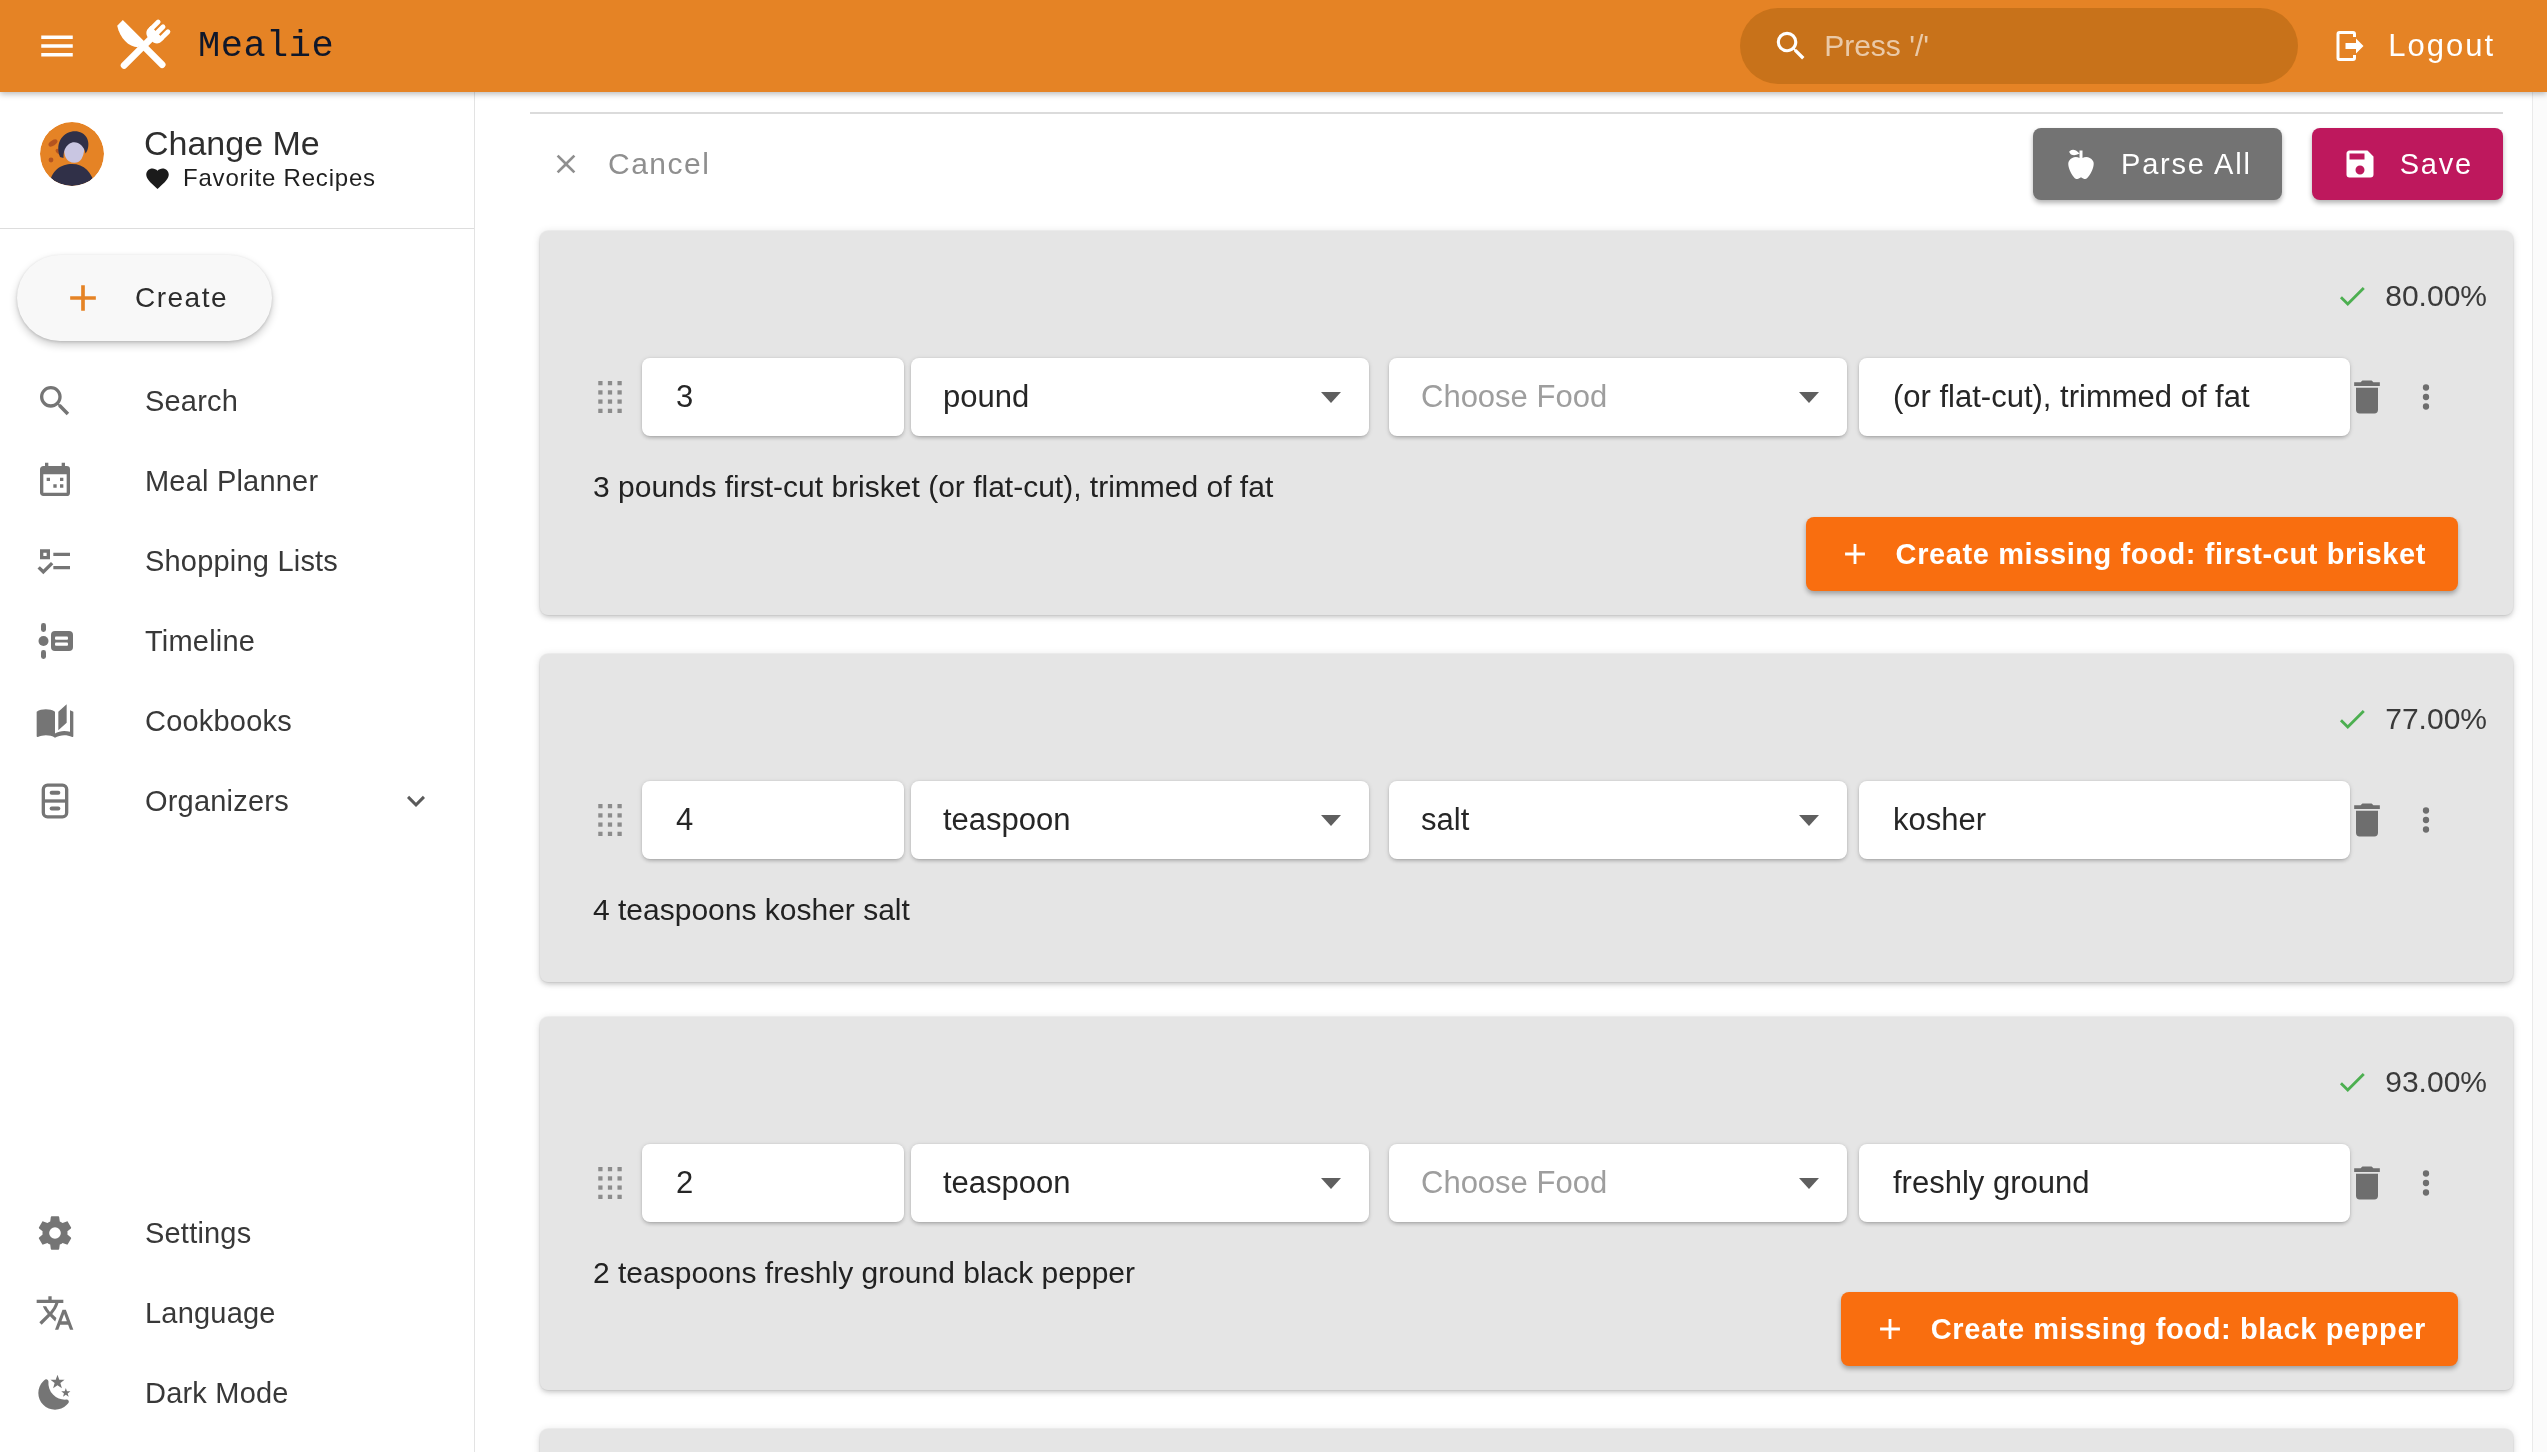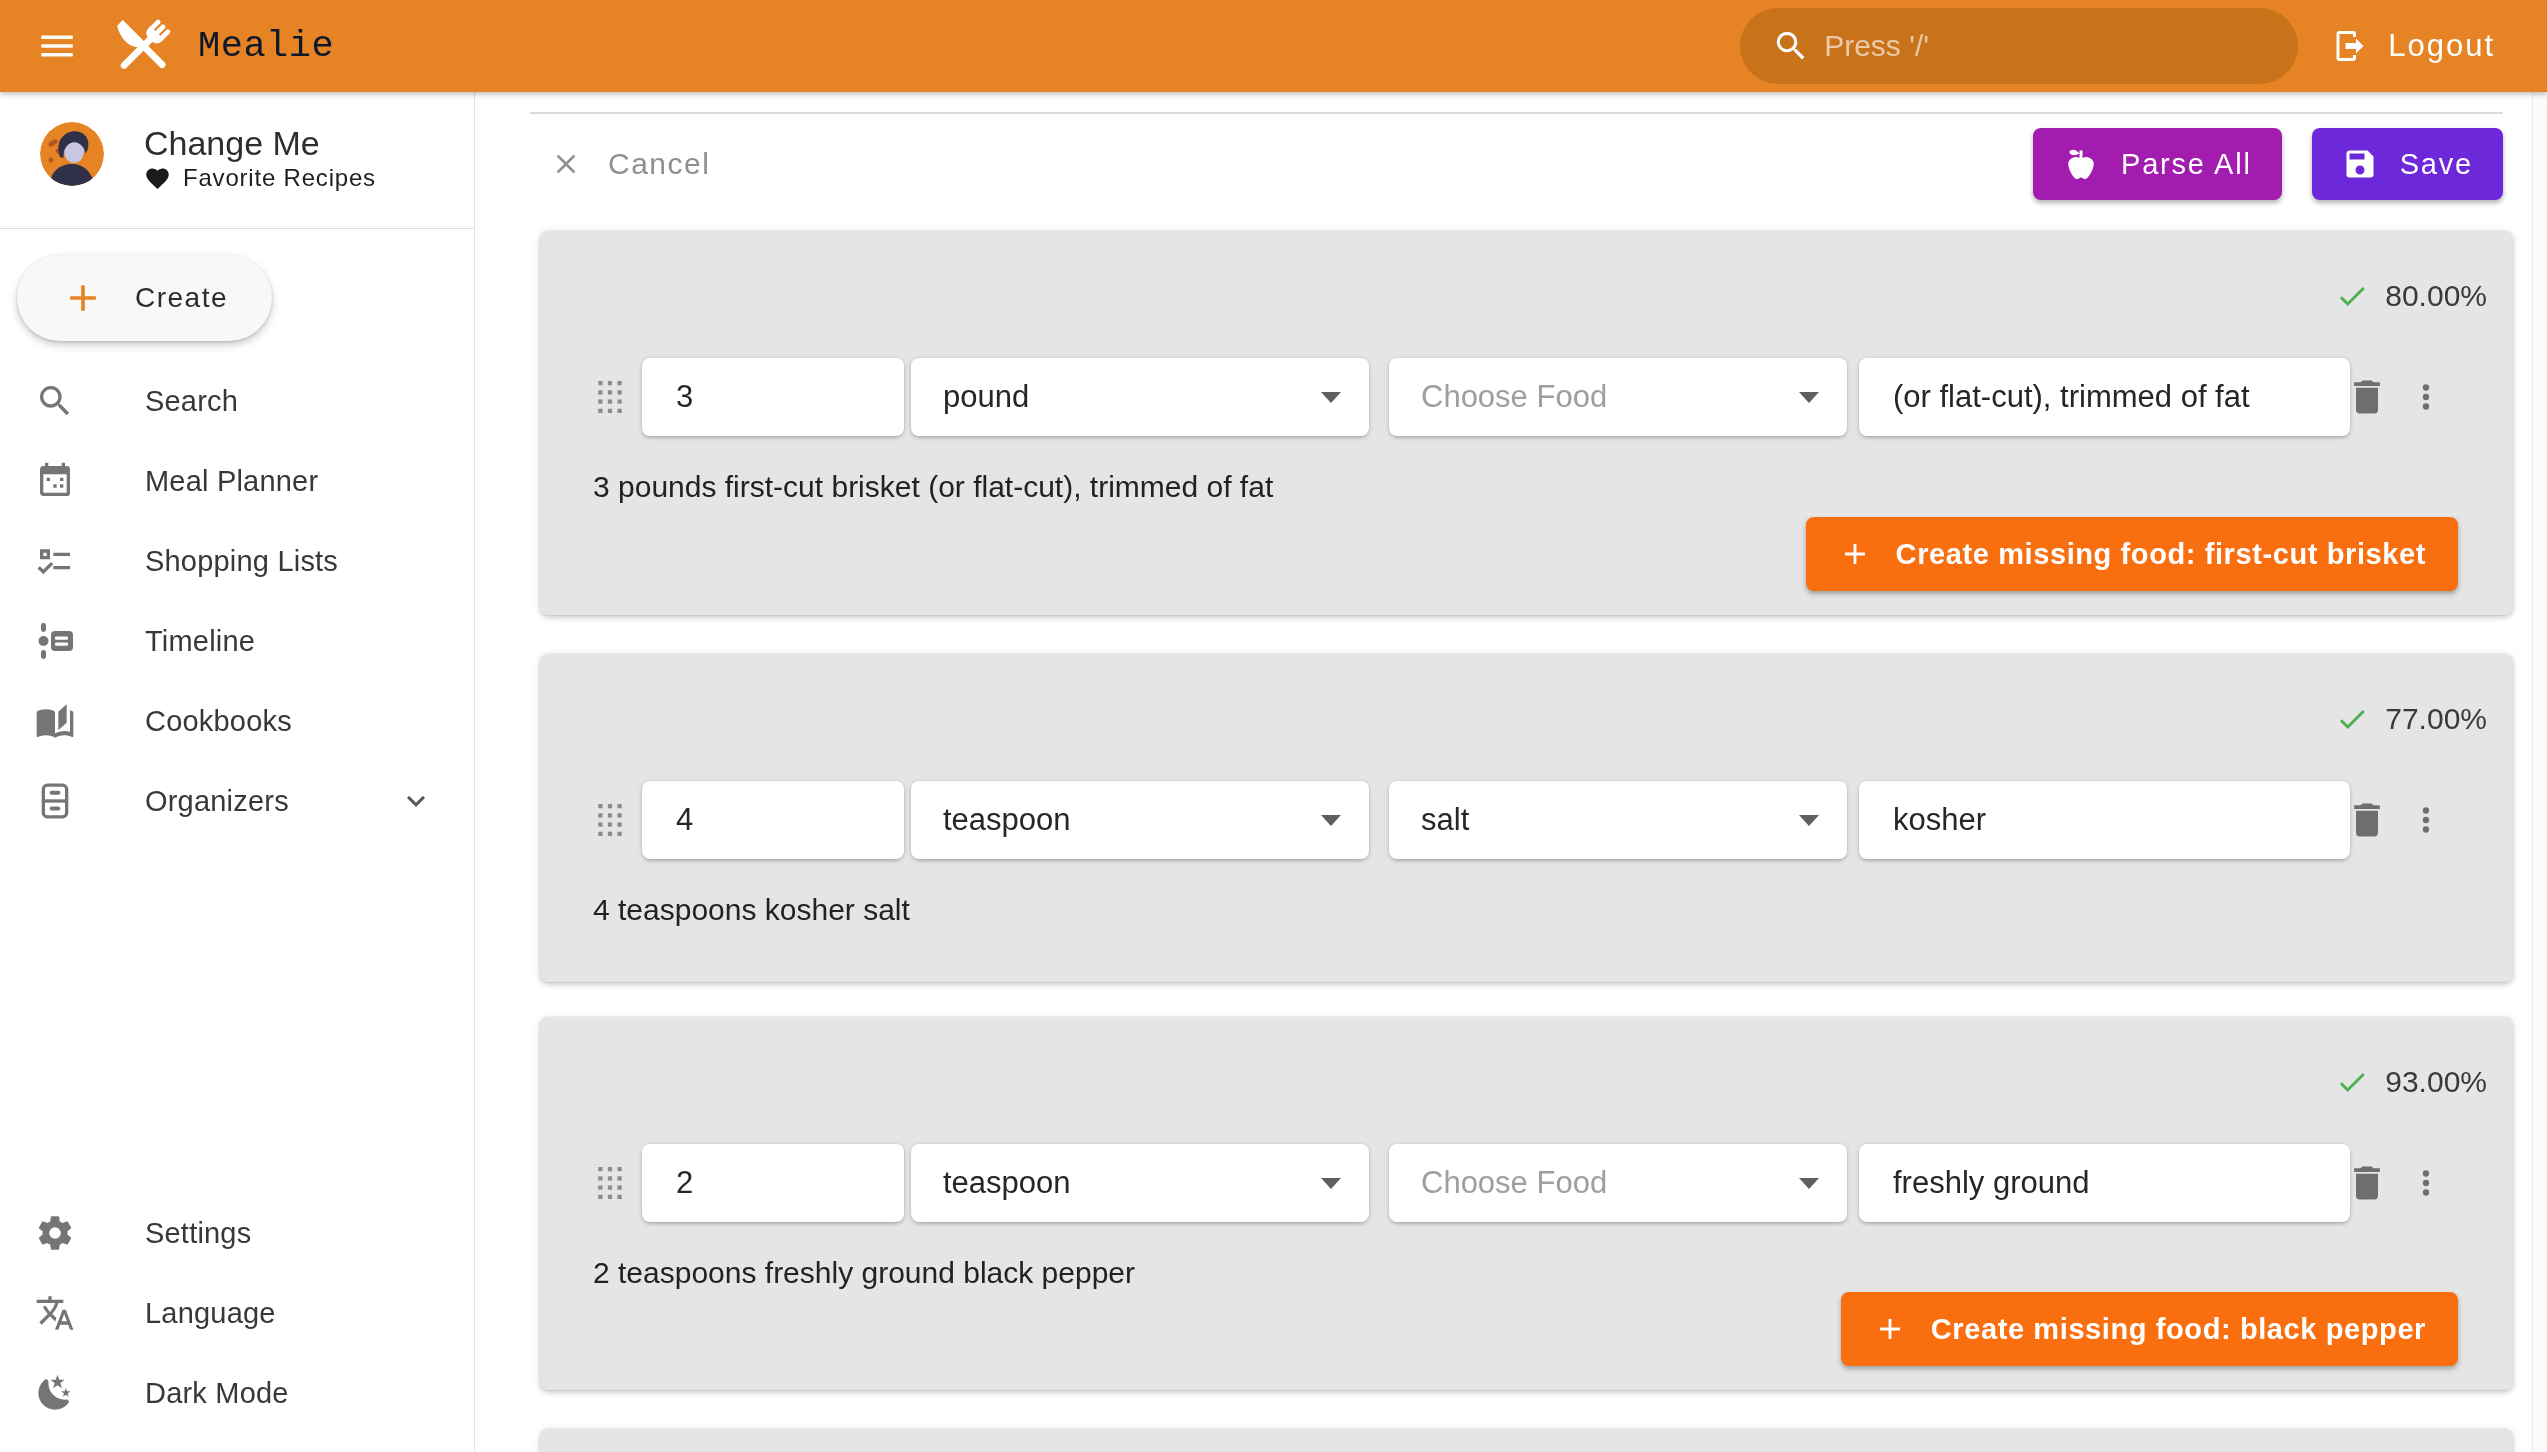--- a/index.html
+++ b/index.html
@@ -55,22 +55,22 @@
   .cancel-btn { display:flex; align-items:center; gap:26px; margin-left:20px; border:none; background:none;
                 cursor:pointer; color:#8f8f8f; font-size:30px; font-weight:500; letter-spacing:1.5px;
                 font-family:"Liberation Sans",sans-serif; }
   .cancel-btn svg { width:32px; height:32px; }
   .toolbar-actions { margin-left:auto; display:flex; gap:30px; }
   .action-btn { height:72px; border:none; border-radius:8px; display:flex; align-items:center; gap:22px;
                 padding:0 30px; cursor:pointer; color:#fff; font-size:29px; font-weight:500;
                 letter-spacing:1.8px; font-family:"Liberation Sans",sans-serif;
                 box-shadow:0 3px 5px rgba(0,0,0,.3); }
   .action-btn svg { width:36px; height:36px; flex:none; }
-  .parse-btn { background:#a21caf;text-align:right; }
-  .save-btn  { background:#6d28d9; }
+  .parse-btn { background:#737373;text-align:right; }
+  .save-btn  { background:#be185d; }
 
   
   .card { position:absolute; left:65px; width:1973px; background:#e5e5e5; border-radius:8px;
           box-shadow:0 3px 5px -1px rgba(0,0,0,.16), 0 1px 8px rgba(0,0,0,.12), 0 0 0 1px rgba(0,0,0,.03); }
   .confidence { position:absolute; top:48px; right:26px; display:flex; align-items:center; gap:16px; }
   .confidence svg { width:34px; height:34px; color:#4CAF50; }
   .confidence span { font-size:30px; color:#3a3a3a; }
   .fields { position:absolute; top:127px; left:0; right:0; height:78px; }
   .drag { position:absolute; left:58px; top:50%; transform:translateY(-50%); width:24px; height:32px;
           color:#8C8C8C; cursor:grab; }

